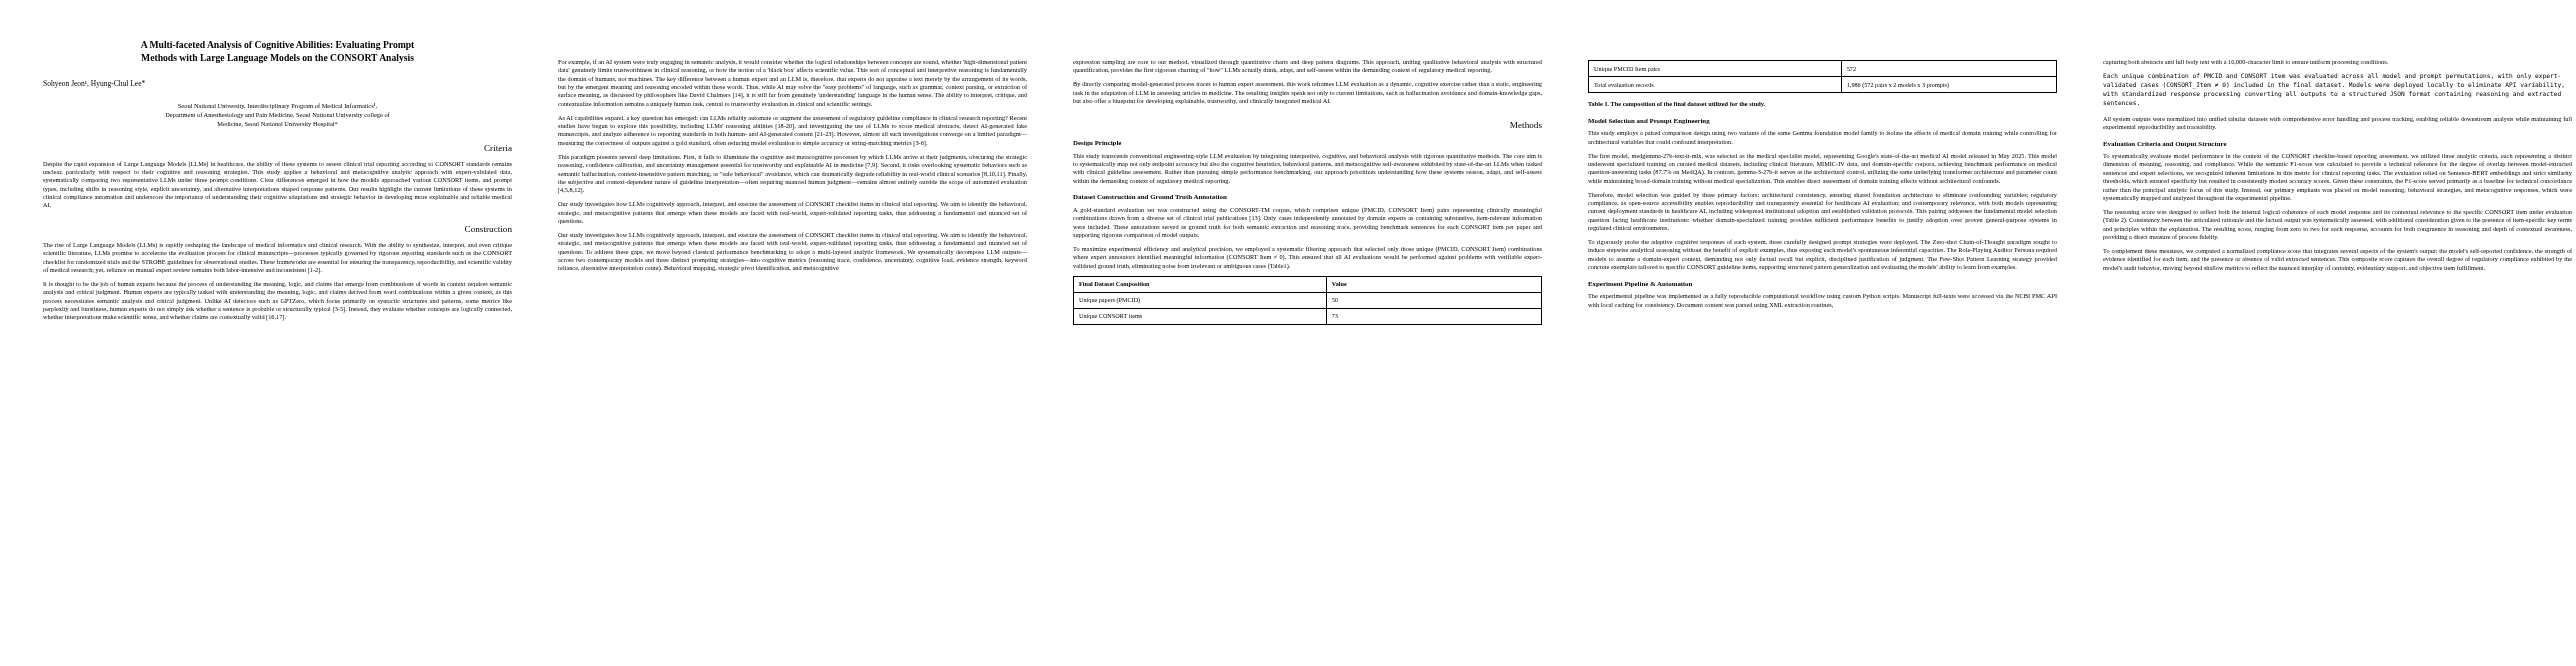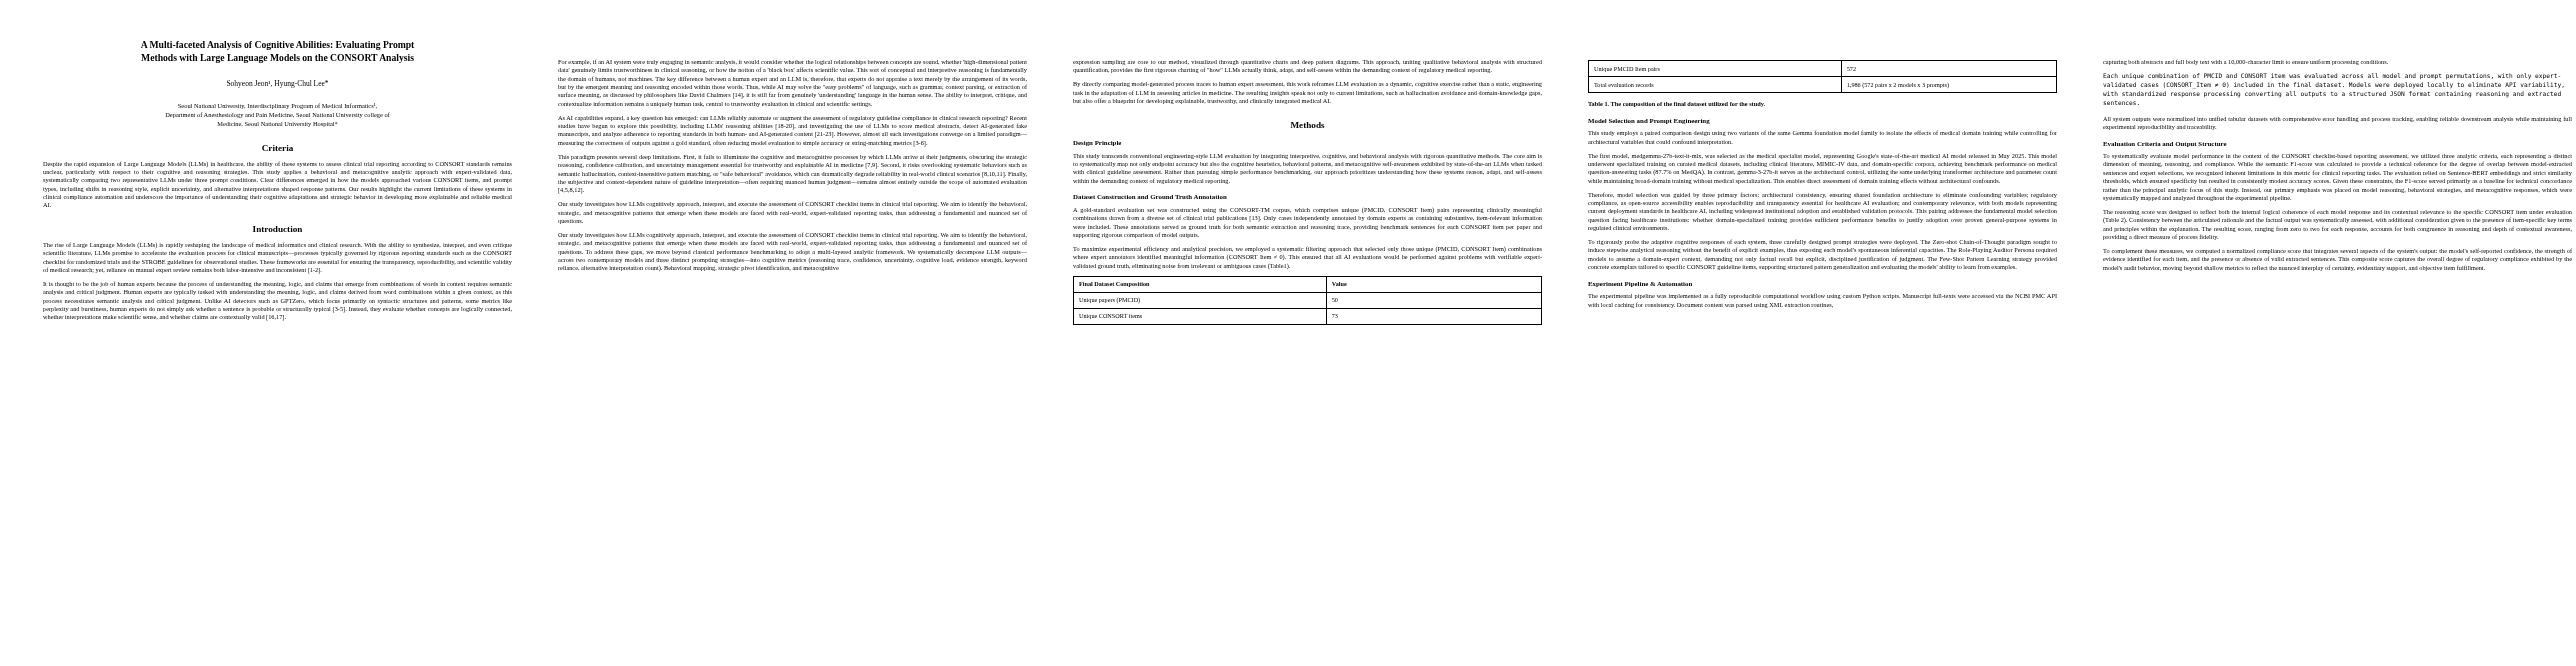--- a/index.html
+++ b/index.html
@@ -40,37 +40,37 @@
   .paper-title {
     font-size: 9.7px;
     font-weight: bold;
     line-height: 1.3;
     text-align: center;
     margin: 10px 0 0 0;
     letter-spacing: -0.03px;
   }
   .authors {
     font-size: 7.5px;
-    text-align: center;
+    text-align: left;
     margin: 15px 0 0 0;
     line-height: 1.3;
   }
   .affiliations {
     font-size: 6.4px;
     text-align: center;
     margin: 12.2px 0 0 0;
     line-height: 1.42;
   }
   
   h2.sec {
     font-size: 9.2px;
-    font-weight: bold;
+    font-weight: normal;
     margin: 14.5px 0 5.6px 0;
     line-height: 1.2;
-    text-align: center;
+    text-align: right;
   }
   h3.subsec {
     font-size: 6.9px;
     font-weight: bold;
     margin: 8.3px 0 3.9px 0;
     line-height: 1.25;
     text-align: left;
   }
   h4.caption {
     font-size: 6.3px;
@@ -137,21 +137,21 @@
 
     <div class="affiliations">
       <span>Seoul National University, Interdisciplinary Program of Medical Informatics¹,</span><br>
       <span>Department of Anesthesiology and Pain Medicine, Seoul National University college of</span><br>
       <span>Medicine, Seoul National University Hospital*</span>
     </div>
 
     <h2 class="sec">Criteria</h2>
     <p class="body first">Despite the rapid expansion of Large Language Models (LLMs) in healthcare, the ability of these systems to assess clinical trial reporting according to CONSORT standards remains unclear, particularly with respect to their cognitive and reasoning strategies. This study applies a behavioral and metacognitive analytic approach with expert-validated data, systematically comparing two representative LLMs under three prompt conditions. Clear differences emerged in how the models approached various CONSORT items, and prompt types, including shifts in reasoning style, explicit uncertainty, and alternative interpretations shaped response patterns. Our results highlight the current limitations of these systems in clinical compliance automation and underscore the importance of understanding their cognitive adaptations and strategic behavior in developing more explainable and reliable medical AI.</p>
 
-    <h2 class="sec">Introduction</h2>
+    <h2 class="sec">Construction</h2>
     <p class="body">The rise of Large Language Models (LLMs) is rapidly reshaping the landscape of medical informatics and clinical research. With the ability to synthesize, interpret, and even critique scientific literature, LLMs promise to accelerate the evaluation process for clinical manuscripts—processes typically governed by rigorous reporting standards such as the CONSORT checklist for randomized trials and the STROBE guidelines for observational studies. These frameworks are essential for ensuring the transparency, reproducibility, and scientific validity of medical research; yet, reliance on manual expert review remains both labor-intensive and inconsistent [1-2].</p>
     <p class="body">It is thought to be the job of human experts because the process of understanding the meaning, logic, and claims that emerge from combinations of words in context requires semantic analysis and critical judgment. Human experts are typically tasked with understanding the meaning, logic, and claims derived from word combinations within a given context, as this process necessitates semantic analysis and critical judgment. Unlike AI detectors such as GPTZero, which focus primarily on syntactic structures and patterns, some metrics like perplexity and burstiness, human experts do not simply ask whether a sentence is probable or structurally typical [3-5]. Instead, they evaluate whether concepts are logically connected, whether interpretations make scientific sense, and whether claims are contextually valid [16,17].</p>
   </div>
 
   <div class="col">
     <div class="spacer-top"></div>
     <p class="body first">For example, if an AI system were truly engaging in semantic analysis, it would consider whether the logical relationships between concepts are sound, whether 'high-dimensional patient data' genuinely limits trustworthiness in clinical reasoning, or how the notion of a 'black box' affects scientific value. This sort of conceptual and interpretive reasoning is fundamentally the domain of humans, not machines. The key difference between a human expert and an LLM is, therefore, that experts do not appraise a text merely by the arrangement of its words, but by the emergent meaning and reasoning encoded within those words. Thus, while AI may solve the "easy problems" of language, such as grammar, context parsing, or extraction of surface meaning, as discussed by philosophers like David Chalmers [14], it is still far from genuinely 'understanding' language in the human sense. The ability to interpret, critique, and contextualize information remains a uniquely human task, central to trustworthy evaluation in clinical and scientific settings.</p>
     <p class="body">As AI capabilities expand, a key question has emerged: can LLMs reliably automate or augment the assessment of regulatory guideline compliance in clinical research reporting? Recent studies have begun to explore this possibility, including LLMs' reasoning abilities [18-20], and investigating the use of LLMs to score medical abstracts, detect AI-generated fake manuscripts, and analyze adherence to reporting standards in both human- and AI-generated content [21-23]. However, almost all such investigations converge on a limited paradigm—measuring the correctness of outputs against a gold standard, often reducing model evaluation to simple accuracy or string-matching metrics [3-6].</p>
     <p class="body">This paradigm presents several deep limitations. First, it fails to illuminate the cognitive and metacognitive processes by which LLMs arrive at their judgments, obscuring the strategic reasoning, confidence calibration, and uncertainty management essential for trustworthy and explainable AI in medicine [7,9]. Second, it risks overlooking systematic behaviors such as semantic hallucination, context-insensitive pattern matching, or "safe behavioral" avoidance, which can dramatically degrade reliability in real-world clinical scenarios [8,10,11]. Finally, the subjective and context-dependent nature of guideline interpretation—often requiring nuanced human judgment—remains almost entirely outside the scope of automated evaluation [4,5,8,12].</p>
     <p class="body">Our study investigates how LLMs cognitively approach, interpret, and execute the assessment of CONSORT checklist items in clinical trial reporting. We aim to identify the behavioral, strategic, and metacognitive patterns that emerge when these models are faced with real-world, expert-validated reporting tasks, thus addressing a fundamental and nuanced set of questions.</p>

